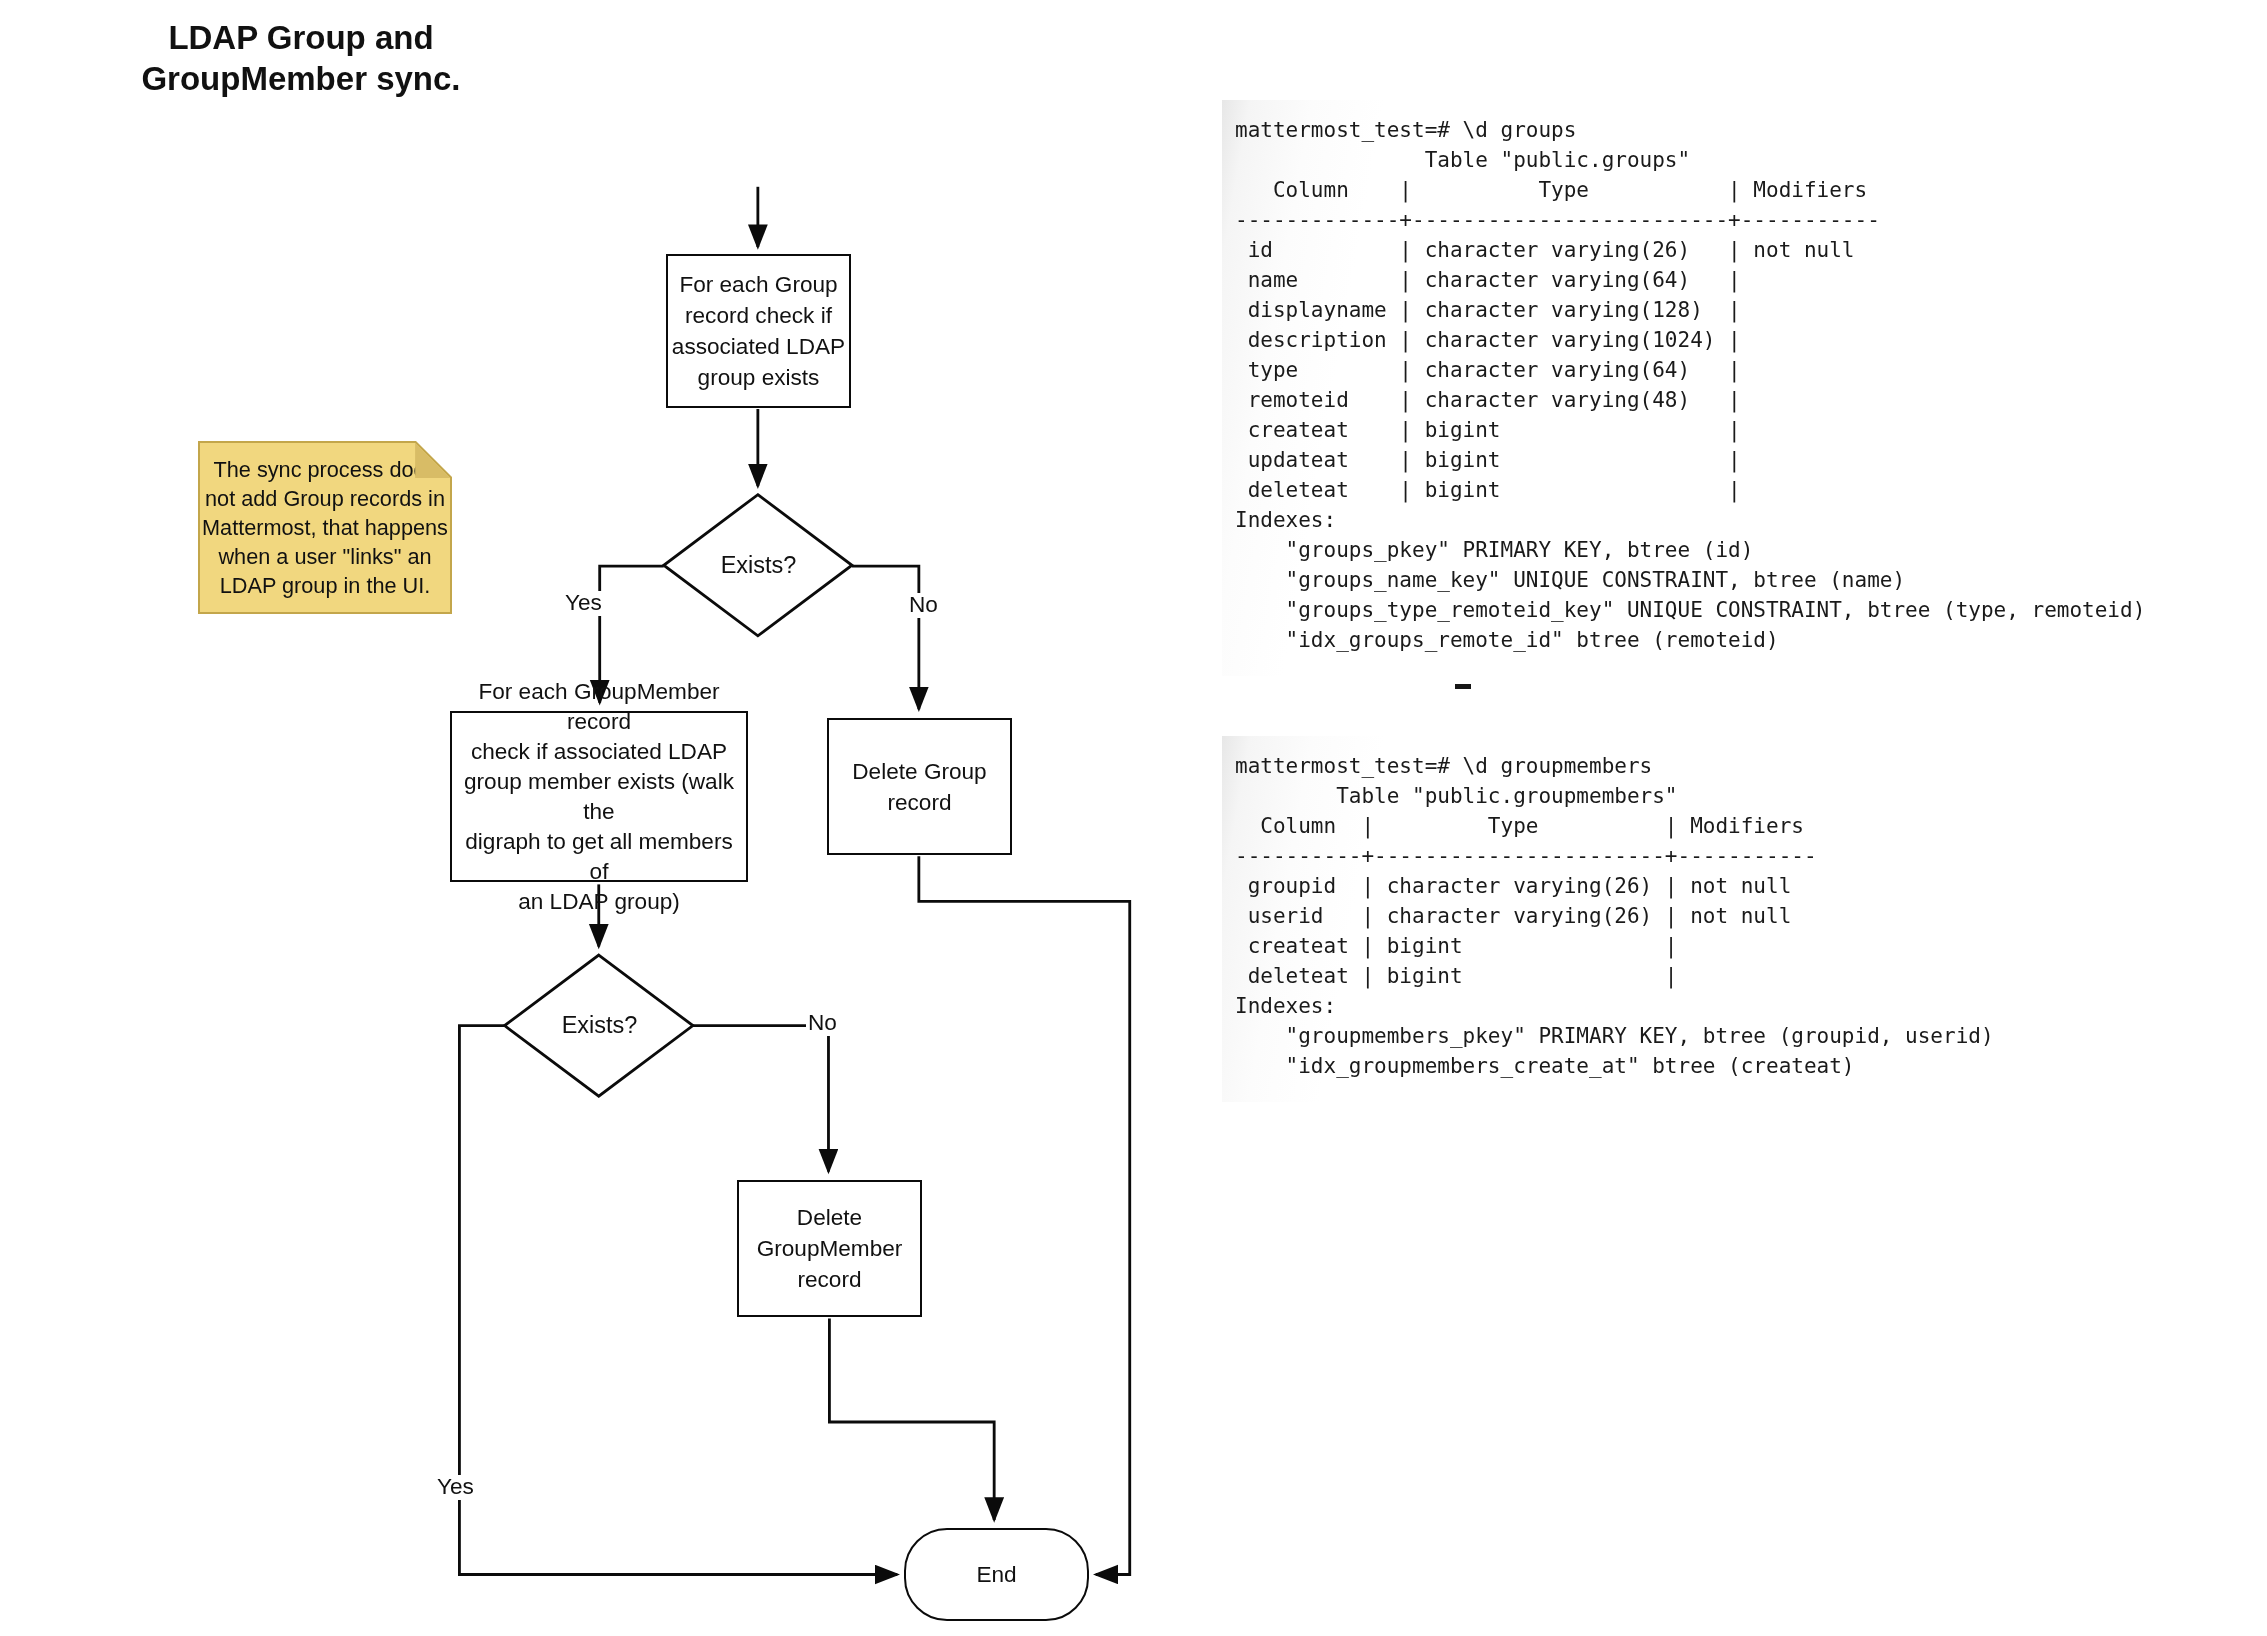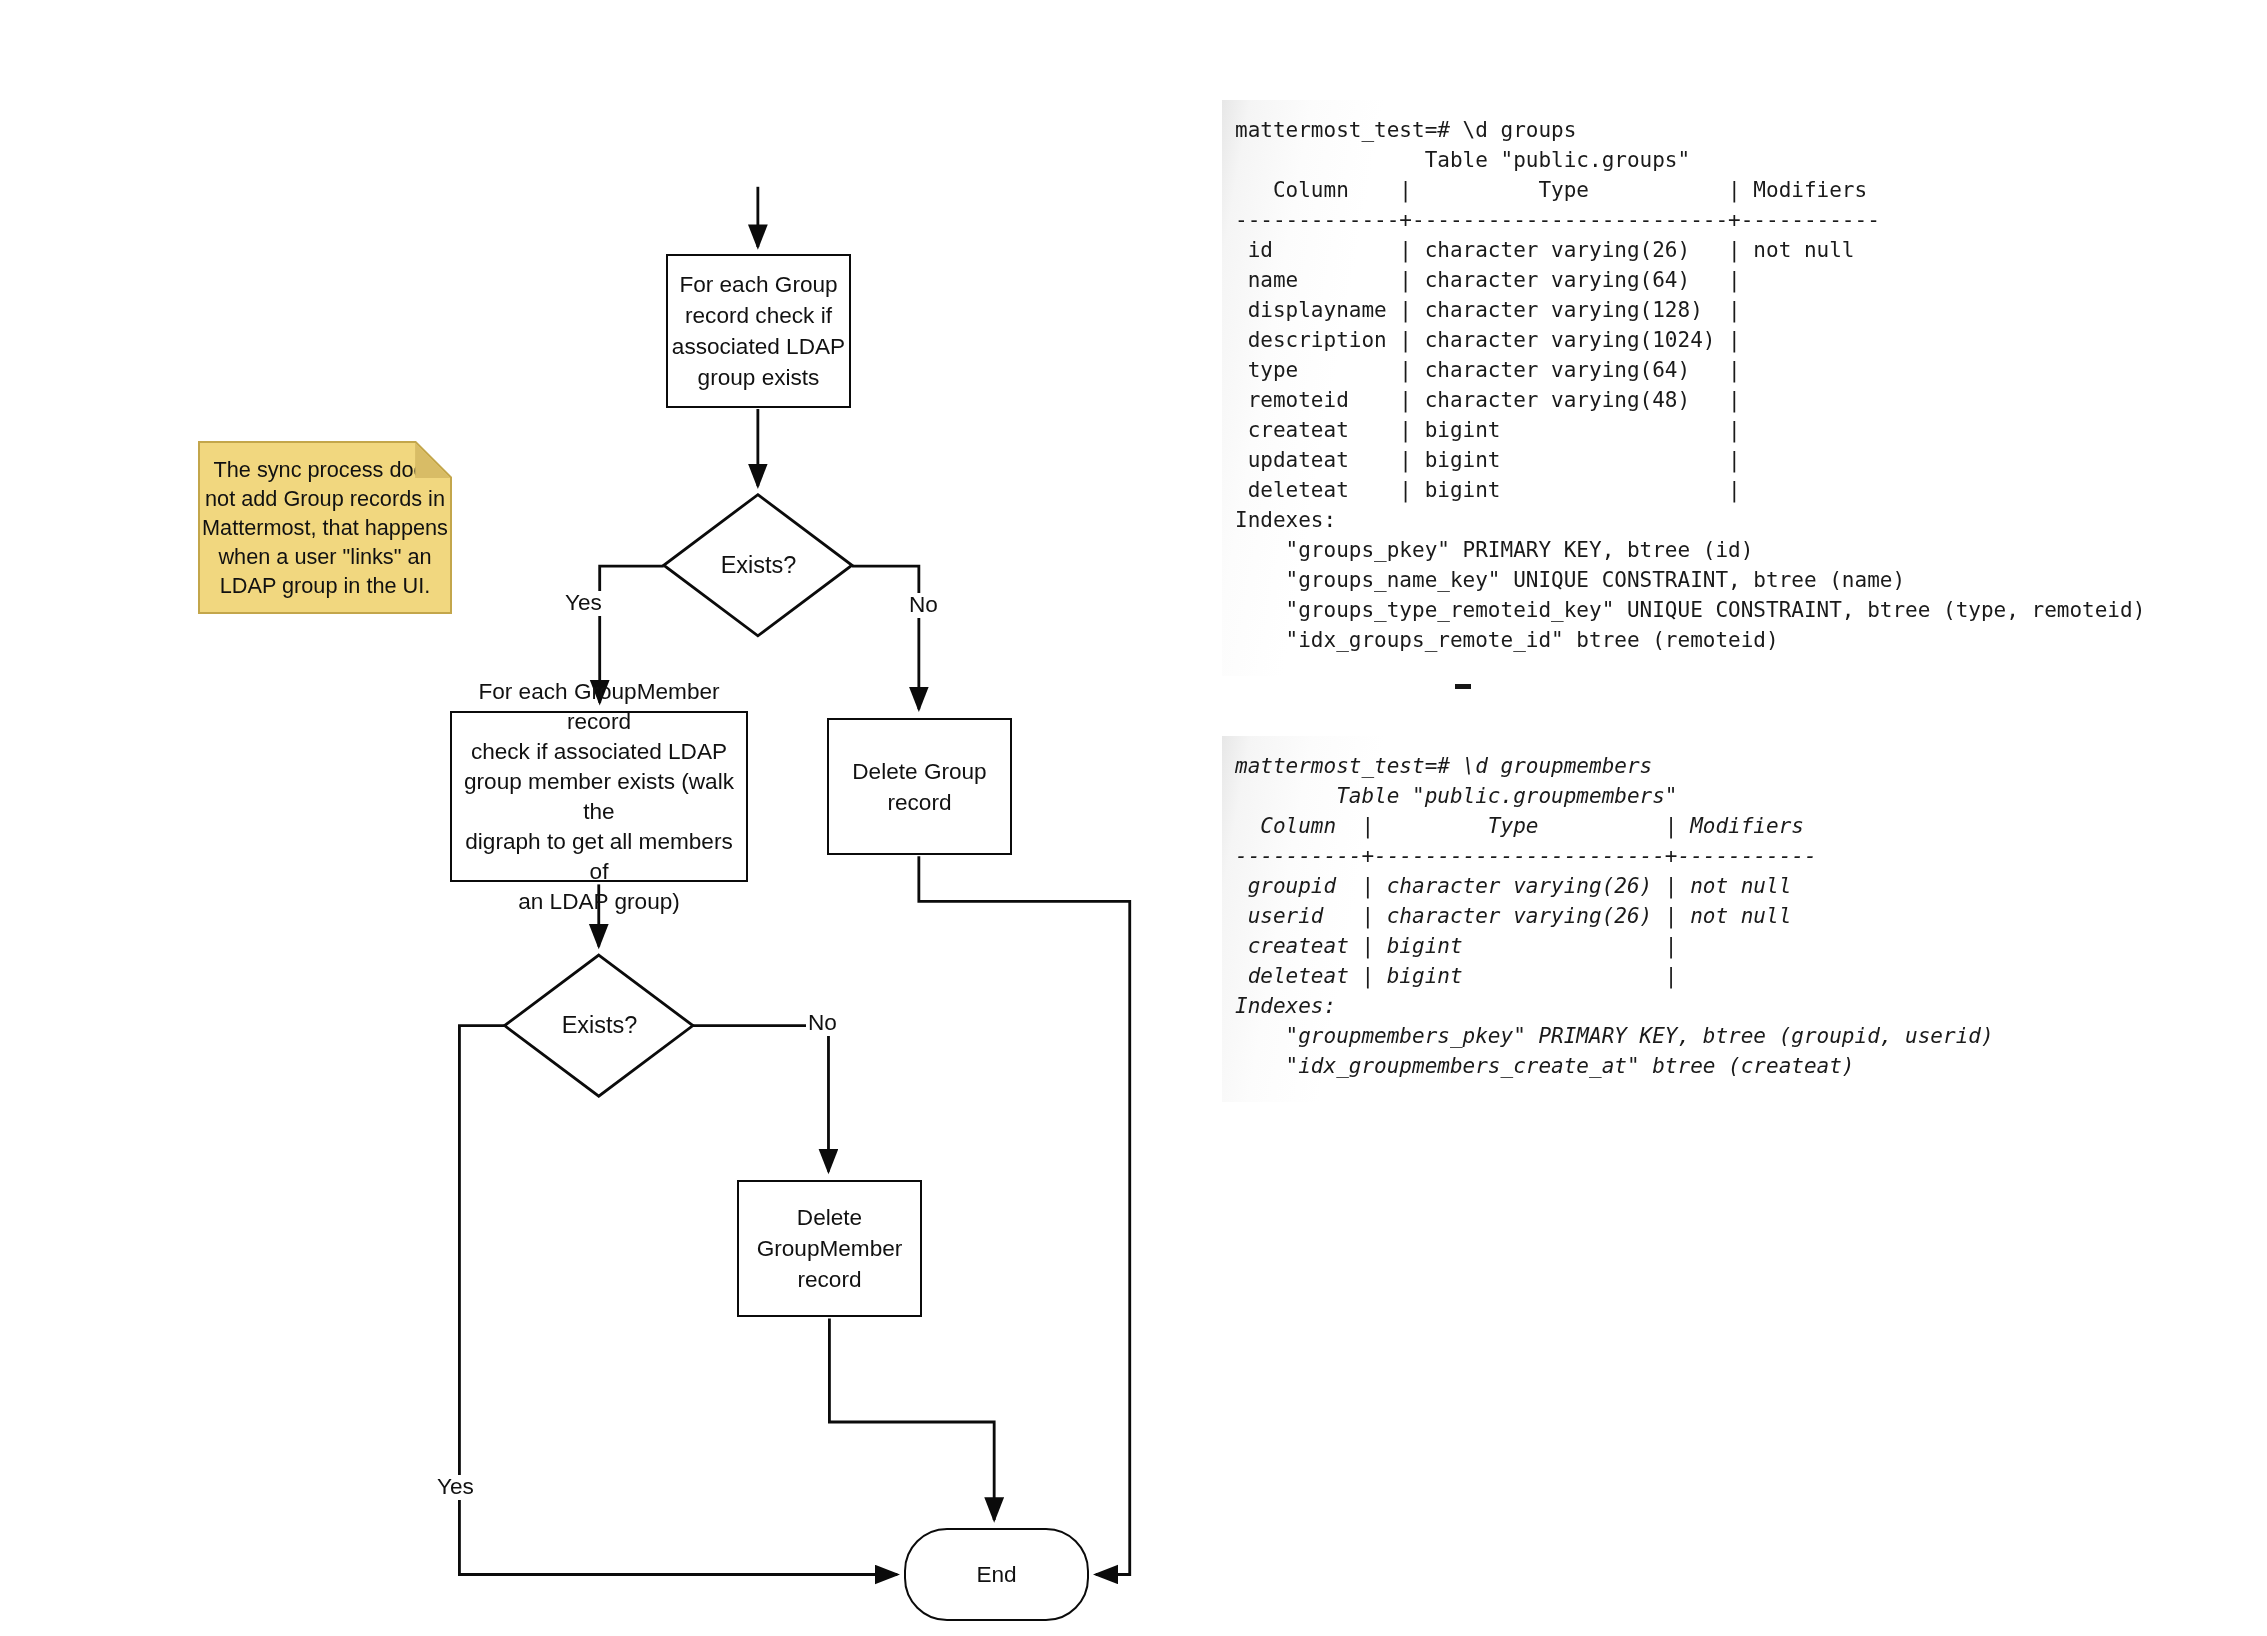--- a/index.html
+++ b/index.html
@@ -53,20 +53,22 @@
       <path d="M736,1089 L880,1089 L880,1244" marker-end="url(#ah)"></path>
       <path d="M881,1400 L881,1510 L1056,1510 L1056,1614" marker-end="url(#ah)"></path>
       <path d="M976,909 L976,957 L1200,957 L1200,1672 L1164,1672" marker-end="url(#ah)"></path>
     </g>
     <g stroke="#0b0b0b" stroke-width="3" fill="#ffffff">
       <polygon points="805,525 905,600 805,675 705,600"></polygon>
       <polygon points="636,1014 736,1089 636,1164 536,1089"></polygon>
     </g>
   </svg>
 
+  <div class="page-title">LDAP Group and
+GroupMember sync.</div>
 
 
   <div class="node" style="left:666px;top:254px;width:185px;height:154px;">For each Group
 record check if
 associated LDAP
 group exists</div>
 
   <div class="diamond-label" style="left:683px;top:537px;width:151px;height:56px;">Exists?</div>
 
   <div class="node" style="left:450px;top:711px;width:298px;height:171px;line-height:30px;">For each GroupMember record
@@ -116,21 +118,21 @@
  updateat    | bigint                  |
  deleteat    | bigint                  |
 Indexes:
     "groups_pkey" PRIMARY KEY, btree (id)
     "groups_name_key" UNIQUE CONSTRAINT, btree (name)
     "groups_type_remoteid_key" UNIQUE CONSTRAINT, btree (type, remoteid)
     "idx_groups_remote_id" btree (remoteid)</pre>
 
   <div class="cursor-dash"></div>
 
-  <pre class="term" style="left:1222px;top:736px;font-style:italic;">mattermost_test=# \d groupmembers
+  <pre class="term" style="left:1222px;top:736px;">mattermost_test=# \d groupmembers
         Table "public.groupmembers"
   Column  |         Type          | Modifiers
 ----------+-----------------------+-----------
  groupid  | character varying(26) | not null
  userid   | character varying(26) | not null
  createat | bigint                |
  deleteat | bigint                |
 Indexes:
     "groupmembers_pkey" PRIMARY KEY, btree (groupid, userid)
     "idx_groupmembers_create_at" btree (createat)</pre>

